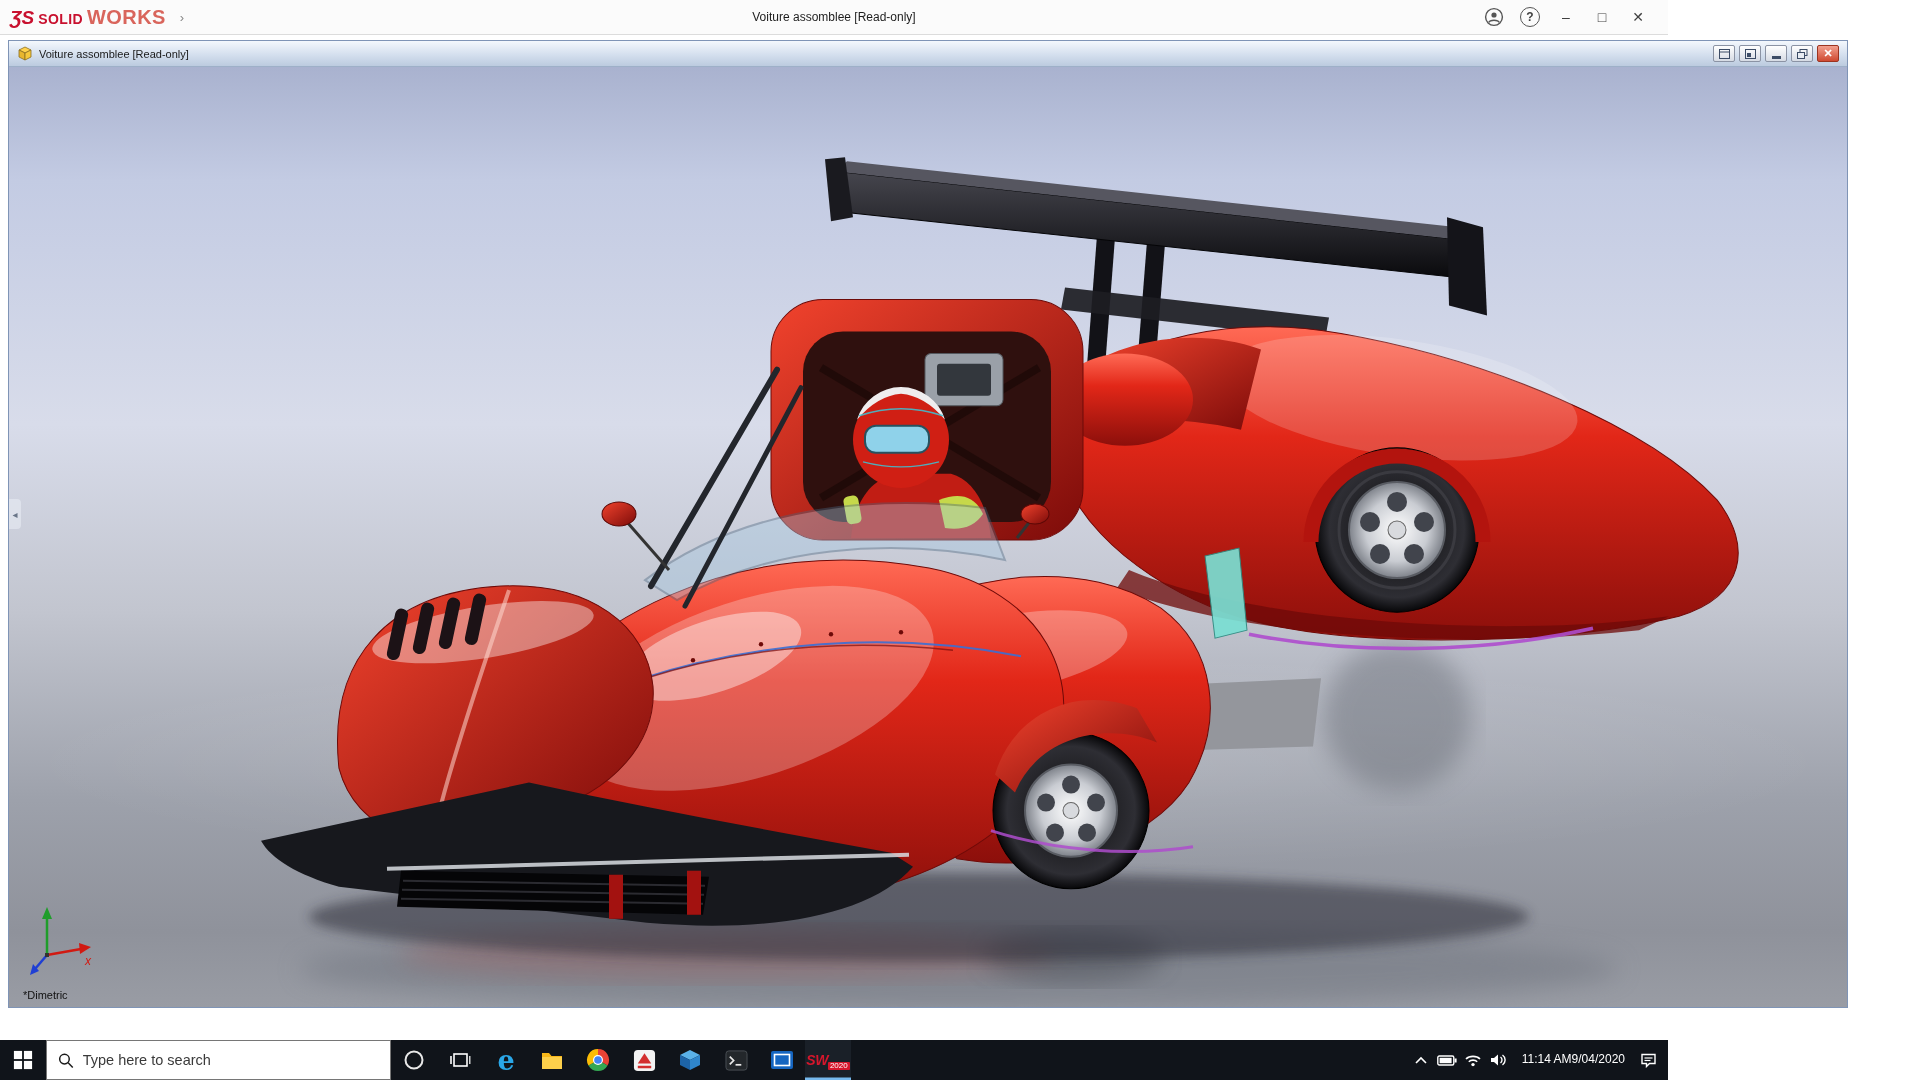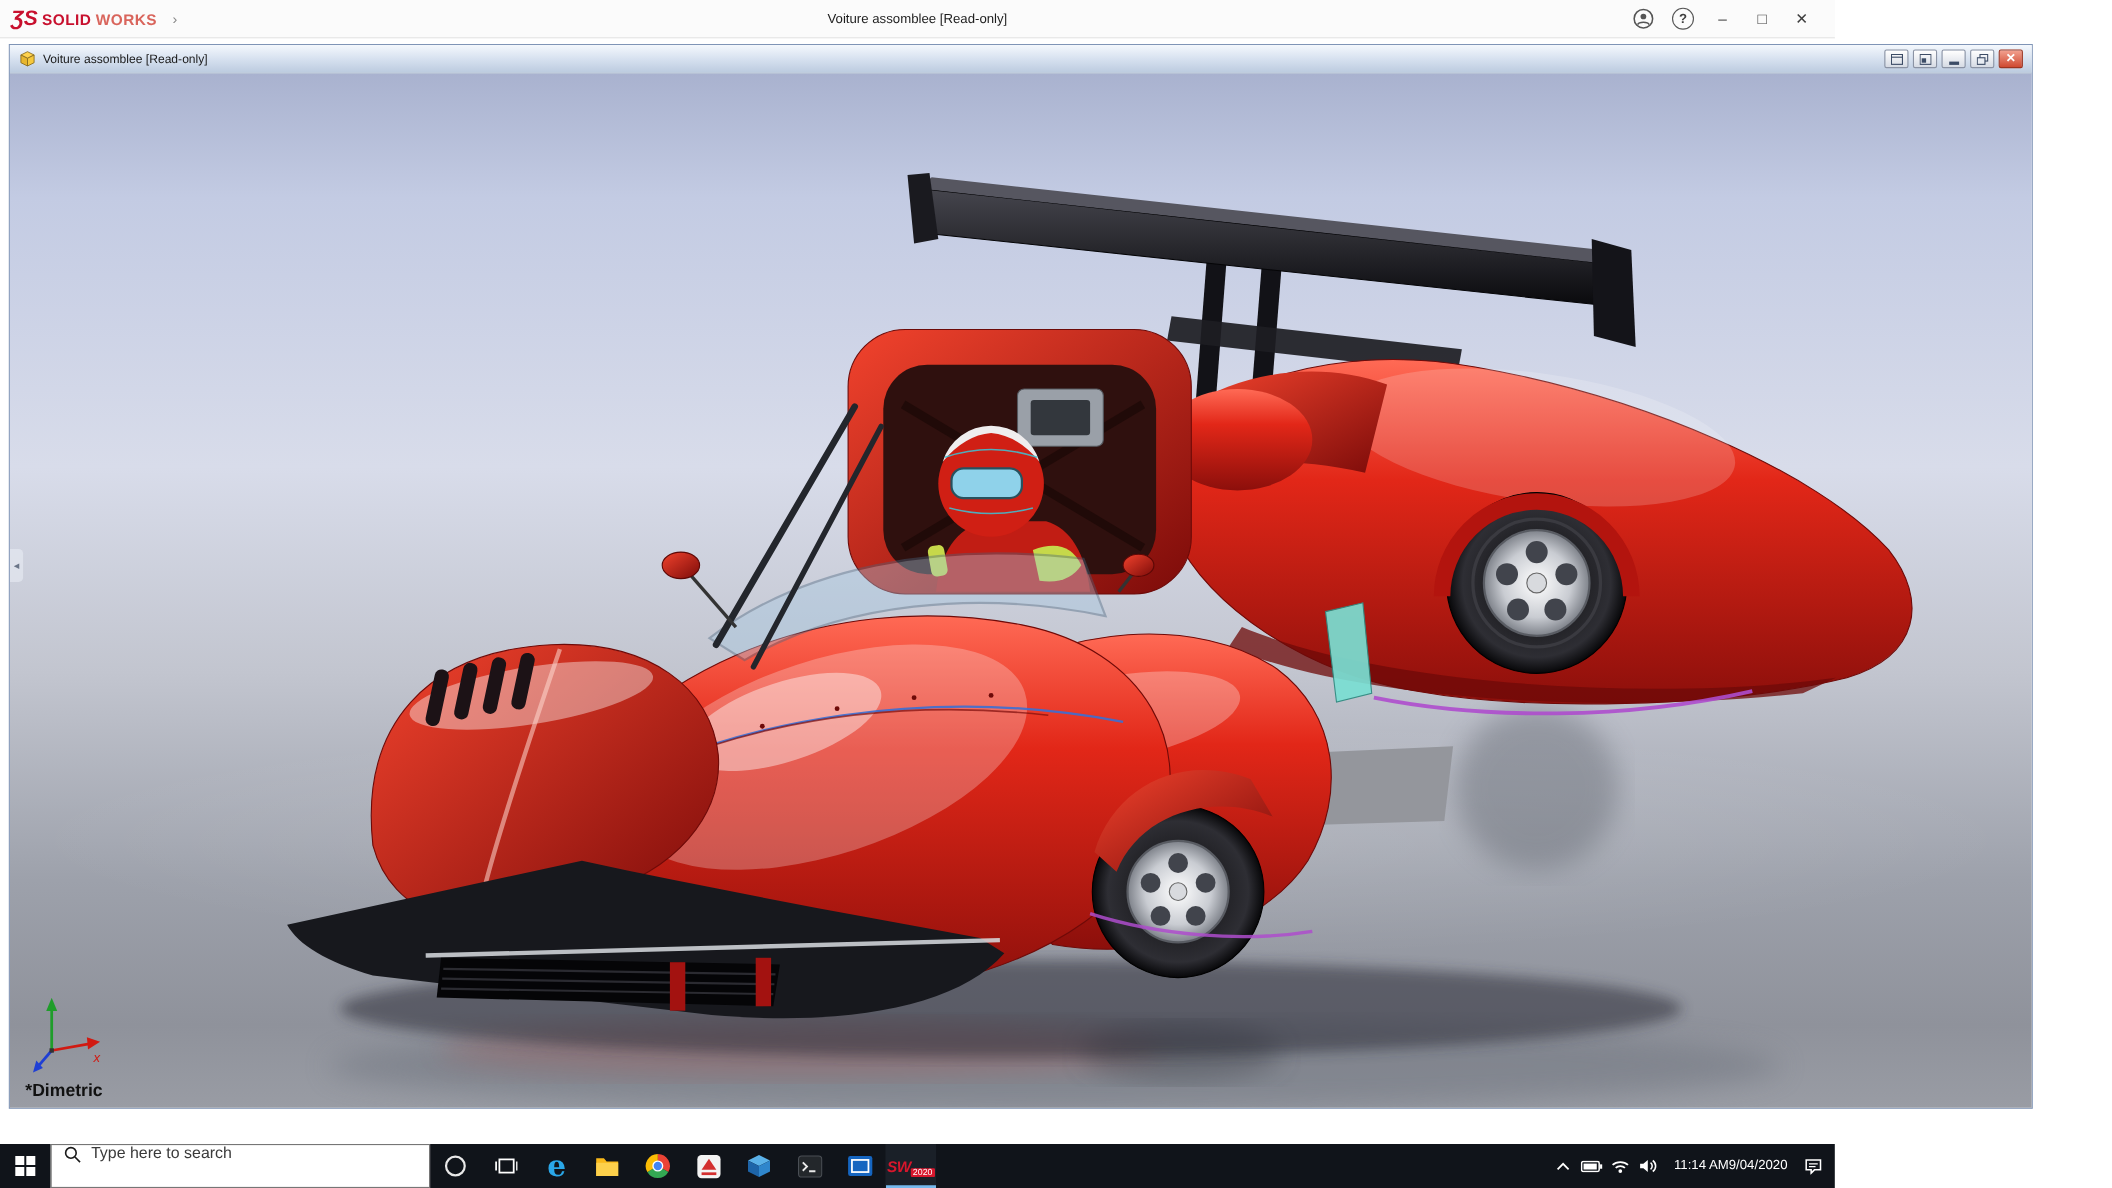--- a/index.html
+++ b/index.html
@@ -4,21 +4,21 @@
 <style>
   *{margin:0;padding:0;box-sizing:border-box}
   html,body{width:1920px;height:1080px;overflow:hidden;font-family:"Liberation Sans",sans-serif;background:#fff}
   .screen{width:1668px;height:1080px;display:flex;flex-direction:column}
 
   
   .app-titlebar{flex:0 0 35px;background:#fbfbfb;border-bottom:1px solid #dcdcdc;display:flex;align-items:center;position:relative}
   .brand{display:flex;align-items:baseline;gap:4px;padding-left:10px;z-index:2}
   .brand .ds{font-style:italic;font-weight:bold;color:#c8102e;font-size:19px;line-height:1}
   .brand .solid{color:#c8102e;font-weight:bold;font-size:14px;letter-spacing:.4px}
-  .brand .works{color:#d9655c;font-weight:bold;font-size:14px;letter-spacing:.4px}
+  .brand .works{color:#d9655c;font-weight:bold;font-size:20px;letter-spacing:.4px}
   .brand-arrow{color:#888;font-size:13px;margin-left:10px;align-self:center}
   .app-title{position:absolute;left:0;right:0;text-align:center;font-size:12px;color:#1d1d1d}
   .app-controls{margin-left:auto;display:flex;align-items:center;gap:4px;padding-right:14px;z-index:2}
   .ctl{width:32px;height:26px;display:flex;align-items:center;justify-content:center;color:#3f3f3f;font-size:14px}
   .ctl.circle svg{display:block}
   .ctl.help{width:20px;height:20px;border:1.4px solid #555;border-radius:50%;font-size:12px;font-weight:bold;margin:0 6px}
 
   
   .app-body{flex:1 1 auto;background:#ffffff;position:relative}
   .doc-window{position:absolute;left:8px;top:5px;width:1840px;height:968px;border:1px solid #7f94b6;background:#fff;display:flex;flex-direction:column}
@@ -30,27 +30,27 @@
   .doc-btn.close{background:linear-gradient(#f2a08e,#cf4931);border-color:#9c3420;color:#fff;font-size:11px;font-weight:bold;line-height:1}
   .min-glyph{width:9px;height:2.5px;background:#3c4c66;margin-top:8px}
 
   
   .viewport{flex:1 1 auto;position:relative;overflow:hidden;
     background:linear-gradient(180deg,#a9b2cf 0%,#c3cbe3 12%,#d8dcea 38%,#c2c5cf 58%,#9da1ab 78%,#8f929b 92%,#999ca4 100%)}
   .viewport::before{content:"";position:absolute;left:0;right:0;top:62%;height:24%;
     background:radial-gradient(ellipse at 50% 50%,rgba(255,255,255,.16),rgba(255,255,255,0) 70%)}
   .model-svg{position:absolute;inset:0;width:100%;height:100%}
   .triad{position:absolute;left:16px;bottom:26px}
-  .view-label{position:absolute;left:14px;bottom:6px;font-size:16px;font-weight:700;color:#111}
+  .view-label{position:absolute;left:14px;bottom:6px;font-size:11px;font-weight:400;color:#111}
   .flyout-arrow{position:absolute;left:0;top:46%;width:12px;height:30px;display:flex;align-items:center;justify-content:center;color:#6a7588;font-size:10px;background:rgba(235,238,245,.55);border-radius:0 4px 4px 0}
 
   
   .taskbar{flex:0 0 40px;background:#10141a;display:flex;align-items:stretch;color:#fff}
   .tb-btn{width:46px;display:flex;align-items:center;justify-content:center}
-  .search{width:345px;background:#fff;border:1px solid #767676;display:flex;align-items:flex-start;gap:9px;padding:0 11px}
+  .search{width:345px;background:#fff;border:1px solid #767676;display:flex;align-items:center;gap:9px;padding:0 11px}
   .search input{border:none;outline:none;font-size:14.5px;width:100%;color:#111;background:transparent;font-family:"Liberation Sans",sans-serif}
   .search input::placeholder{color:#3a3a3a}
   .edge-e{font-weight:bold;font-size:27px;color:#2aa7e8;line-height:1;font-family:"DejaVu Serif",serif}
   .sw-badge{display:flex;flex-direction:row;align-items:center;justify-content:center;line-height:1}
   .sw-letters{font-weight:800;font-style:italic;font-size:14px;color:#d6162c;letter-spacing:-.5px}
   .sw-year{font-size:8px;color:#fff;background:#d6162c;padding:0 2px;margin-top:11px;border-radius:1px}
   .tb-btn.active{box-shadow:inset 0 -2.5px 0 #76b9ed;background:#1a2028}
   .tray{margin-left:auto;display:flex;align-items:center}
   .tray-icon{width:26px;height:40px;display:flex;align-items:center;justify-content:center}
   .clock{text-align:center;font-size:12px;line-height:1.3;padding:0 10px;display:flex;flex-direction:row;justify-content:center}

